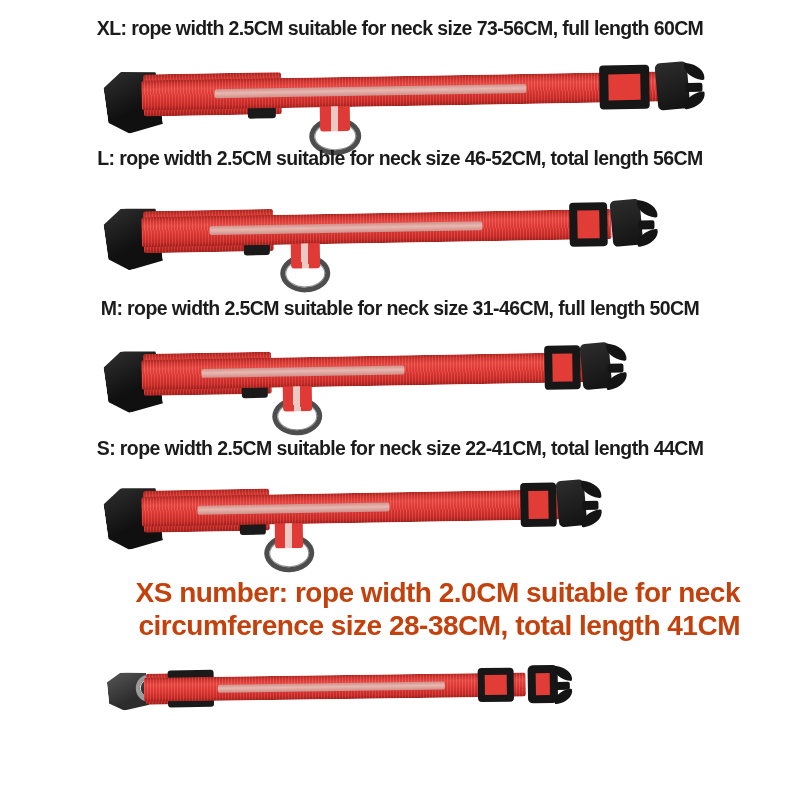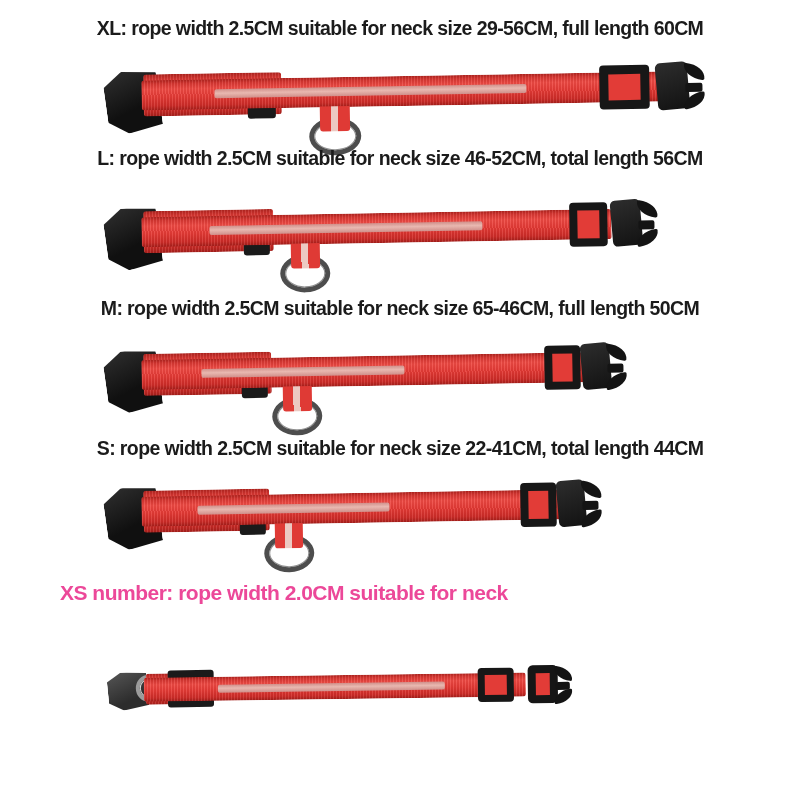--- a/index.html
+++ b/index.html
@@ -7,22 +7,22 @@
     width:800px;height:800px;position:relative;overflow:hidden;
     background:#ffffff;
     font-family:"Liberation Sans",sans-serif;
   }
   .caption{
     position:absolute;left:0;width:100%;text-align:center;
     font-weight:bold;color:#1b1b1b;font-size:19.5px;letter-spacing:-0.6px;
     white-space:nowrap;
   }
   .caption-xs{
-    position:absolute;left:60px;width:680px;text-align:left;
-    font-weight:bold;color:#ec4899;font-size:21px;letter-spacing:-0.5px;
+    position:absolute;left:60px;width:680px;text-align:right;
+    font-weight:bold;color:#c2410c;font-size:28px;letter-spacing:-0.5px;
     line-height:33px;
   }
   .collar{position:absolute;}
   .part{position:absolute;}
   
   .strap,.fold{
     background:
       repeating-linear-gradient(90deg, rgba(255,255,255,0.10) 0 1px, rgba(0,0,0,0.06) 1px 3px),
       linear-gradient(180deg,#b3241f 0%,#d93732 12%,#f04a44 30%,#e73b36 55%,#d02c28 85%,#a91f1b 100%);
     border-radius:3px;
@@ -64,21 +64,21 @@
     clip-path:polygon(36% 0%,100% 8%,100% 92%,36% 100%,0% 78%,0% 22%);
   }
   .ring-xs{
     border:4px solid #9b9b9b;border-radius:50%;background:transparent;box-sizing:border-box;
     box-shadow:inset 0 0 0 1px #d8d8d8;
   }
 </style>
 </head>
 <body>
 
-<div class="caption" style="top:17px;">XL: rope width 2.5CM suitable for neck size 29-56CM, full length 60CM</div>
+<div class="caption" style="top:17px;">XL: rope width 2.5CM suitable for neck size 73-56CM, full length 60CM</div>
 
 <div class="collar" style="left:108px;top:76px;width:592px;height:90px;transform:rotate(-1deg);">
   <div class="part buckle-f" style="left:-2px;top:-10px;width:54px;height:62px;transform:rotate(-7deg);"></div>
   <div class="part fold" style="left:36px;top:-6px;width:138px;height:42px;"></div>
   <div class="part keeper" style="left:140px;top:22px;width:28px;height:18px;"></div>
   <div class="part strap" style="left:34px;top:0;width:518px;height:30px;"></div>
   <div class="part stripe" style="left:107px;top:10px;width:312px;height:9px;"></div>
   <div class="part dring" style="left:201px;top:40px;width:52px;height:38px;"></div>
   <div class="part tab" style="left:212px;top:29px;width:30px;height:25px;"></div>
   <div class="part slider" style="left:492px;top:-7px;width:50px;height:44px;"></div>
@@ -98,21 +98,21 @@
   <div class="part stripe" style="left:102px;top:10px;width:273px;height:9px;"></div>
   <div class="part dring" style="left:172px;top:40px;width:50px;height:38px;"></div>
   <div class="part tab" style="left:183px;top:29px;width:29px;height:25px;"></div>
   <div class="part slider thin" style="left:462px;top:-7px;width:38px;height:44px;"></div>
   <div class="part bmale" style="left:504px;top:-9px;width:30px;height:46px;transform:rotate(-4deg);"></div>
   <div class="part prong prong-t" style="left:529px;top:-7px;width:22px;height:15px;"></div>
   <div class="part prong prong-m" style="left:531px;top:12px;width:16px;height:9px;"></div>
   <div class="part prong prong-b" style="left:529px;top:22px;width:22px;height:15px;"></div>
 </div>
 
-<div class="caption" style="top:297px;">M: rope width 2.5CM suitable for neck size 65-46CM, full length 50CM</div>
+<div class="caption" style="top:297px;">M: rope width 2.5CM suitable for neck size 31-46CM, full length 50CM</div>
 
 <div class="collar" style="left:108px;top:356px;width:521px;height:90px;transform:rotate(-1deg);">
   <div class="part buckle-f" style="left:-2px;top:-10px;width:54px;height:62px;transform:rotate(-7deg);"></div>
   <div class="part fold" style="left:36px;top:-6px;width:128px;height:42px;"></div>
   <div class="part keeper" style="left:134px;top:22px;width:26px;height:18px;"></div>
   <div class="part strap" style="left:34px;top:0;width:450px;height:30px;"></div>
   <div class="part stripe" style="left:94px;top:10px;width:203px;height:9px;"></div>
   <div class="part dring" style="left:164px;top:40px;width:50px;height:38px;"></div>
   <div class="part tab" style="left:175px;top:29px;width:29px;height:25px;"></div>
   <div class="part slider thin" style="left:437px;top:-7px;width:36px;height:44px;"></div>
@@ -134,20 +134,21 @@
   <div class="part tab" style="left:167px;top:29px;width:28px;height:25px;"></div>
   <div class="part slider thin" style="left:413px;top:-7px;width:36px;height:44px;"></div>
   <div class="part bmale" style="left:450px;top:-9px;width:28px;height:46px;transform:rotate(-4deg);"></div>
   <div class="part prong prong-t" style="left:473px;top:-7px;width:22px;height:15px;"></div>
   <div class="part prong prong-m" style="left:475px;top:12px;width:16px;height:9px;"></div>
   <div class="part prong prong-b" style="left:473px;top:22px;width:22px;height:15px;"></div>
 </div>
 
 <div class="caption-xs" style="top:576px;">
   <div>XS number: rope width 2.0CM suitable for neck</div>
+  <div>circumference size 28-38CM, total length 41CM</div>
 </div>
 
 <div class="collar" style="left:110px;top:675px;width:466px;height:50px;transform:rotate(-0.8deg);">
   <div class="part buckle-f-xs" style="left:-2px;top:-6px;width:40px;height:38px;transform:rotate(-5deg);"></div>
   <div class="part ring-xs" style="left:26px;top:-3px;width:26px;height:27px;"></div>
   <div class="part fold" style="left:36px;top:-4px;width:66px;height:31px;"></div>
   <div class="part keeper" style="left:58px;top:-7px;width:46px;height:37px;"></div>
   <div class="part strap" style="left:34px;top:0;width:382px;height:24px;"></div>
   <div class="part stripe" style="left:108px;top:8px;width:227px;height:8px;"></div>
   <div class="part slider thin" style="left:368px;top:-5px;width:36px;height:34px;border-width:7px;"></div>

